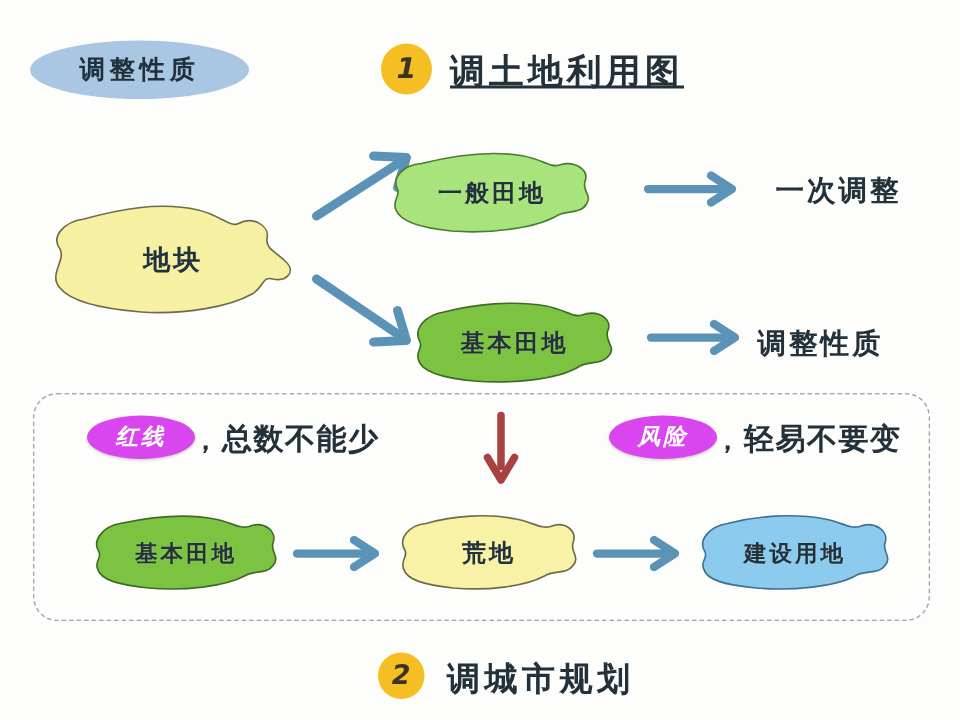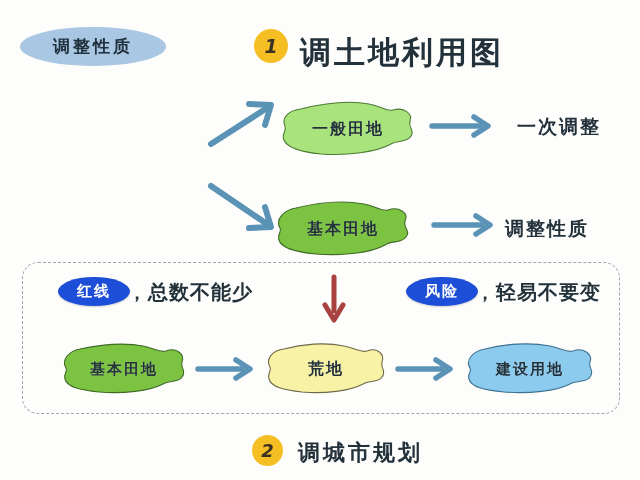--- a/index.html
+++ b/index.html
@@ -53,24 +53,25 @@
     color: #1d2a33;
     font-weight: 700;
     white-space: nowrap;
   }
   .badge-blue {
     background: #a9c6e2;
     color: #20313d;
     letter-spacing: 3px;
   }
   .badge-red {
-    background: #1d4ed8;
+    background: #d946ef;
     color: #ffffff;
     letter-spacing: 2px;
     box-shadow: 0 1px 2px rgba(0,0,0,0.18);
+    font-style: italic;
   }
 
   
   .num-circle {
     position: absolute;
     border-radius: 50%;
     background: #f5bf24;
     display: flex;
     align-items: center;
     justify-content: center;
@@ -111,34 +112,45 @@
 <div id="canvas">
 
   <div class="badge-ellipse badge-blue" style="left:20px; top:27px; width:146px; height:39px; font-size:17px;">
     <span>调整性质</span>
   </div>
 
   <div class="num-circle" style="left:254px; top:29px; width:34px; height:34px; font-size:19px;">
     <span>1</span>
   </div>
 
-  <div class="hand-text section-title" style="left:300px; top:32px; font-size:31px;">调土地利用图</div>
-
+  <div class="hand-text section-title" style="left:300px; top:32px; font-size:23px;text-decoration:underline;">调土地利用图</div>
+
+  <div class="blob-wrap" style="left:28px; top:128px; width:175px; height:90px;">
+    <svg width="175" height="90" viewBox="0 0 175 90">
+      <path d="M 12 38 C 6 30 14 20 28 18 C 50 12 78 6 104 12 C 118 15 126 24 131 21
+               C 140 16 152 22 150 31 C 149 38 156 40 162 46 C 170 53 163 60 154 58
+               C 146 56 148 64 140 68 C 126 76 96 82 66 80 C 42 78 20 74 12 64
+               C 4 55 16 46 12 38 Z" fill="#f6f0a2" stroke="#6f6a4a" stroke-width="1.1" stroke-linejoin="round" filter="none" opacity="1"></path>
+    </svg>
+    <div class="blob-label" style="font-size:18px;">
+      <span>地块</span>
+    </div>
+  </div>
 
   <svg class="arrow-svg" style="left:205px; top:100px;" width="90" height="50">
     <line x1="6" y1="44" x2="62" y2="8" stroke="#5a93b6" stroke-width="6" stroke-linecap="round"></line>
     <path d="M 44 4 L 66 5 L 60 25" fill="none" stroke="#5a93b6" stroke-width="6" stroke-linecap="round" stroke-linejoin="round"></path>
   </svg>
 
   <svg class="arrow-svg" style="left:205px; top:180px;" width="90" height="55">
     <line x1="6" y1="6" x2="62" y2="44" stroke="#5a93b6" stroke-width="6" stroke-linecap="round"></line>
     <path d="M 44 48 L 66 47 L 60 27" fill="none" stroke="#5a93b6" stroke-width="6" stroke-linecap="round" stroke-linejoin="round"></path>
   </svg>
 
-  <div class="blob-wrap" style="left:277px; top:98px; width:142px; height:62px;">
+  <div class="blob-wrap" style="left:257px; top:98px; width:142px; height:62px;">
     <svg width="142" height="62" viewBox="0 0 142 62">
       <path d="M 8 28 C 4 20 12 12 24 11 C 44 6 70 2 92 6 C 104 8 110 14 116 12
                C 126 9 136 15 133 23 C 131 30 138 32 134 38 C 130 45 120 42 114 46
                C 100 54 70 58 44 56 C 24 54 10 50 7 42 C 4 36 10 33 8 28 Z" fill="#a9e37c" stroke="#4b7a33" stroke-width="1.1" stroke-linejoin="round"></path>
     </svg>
     <div class="blob-label" style="font-size:16px;">
       <span>一般田地</span>
     </div>
   </div>
 

